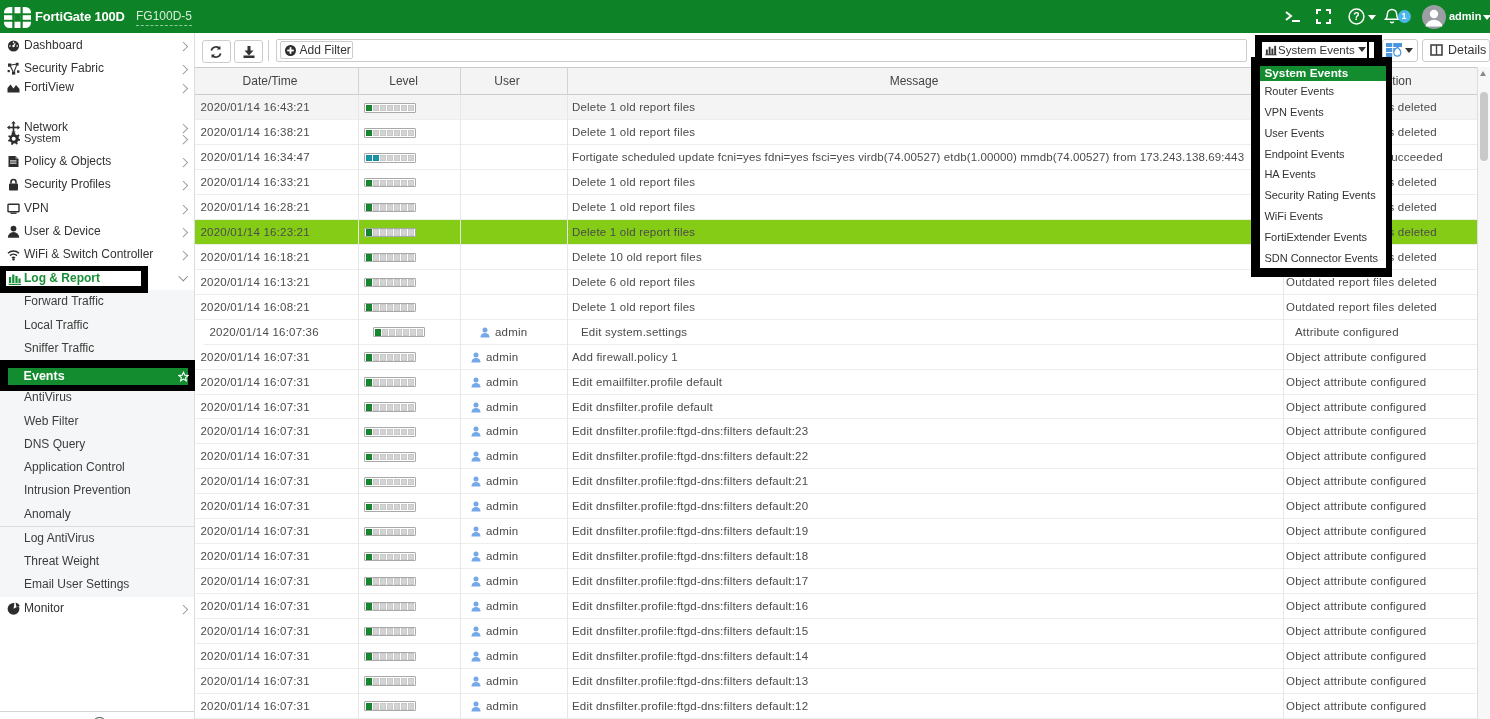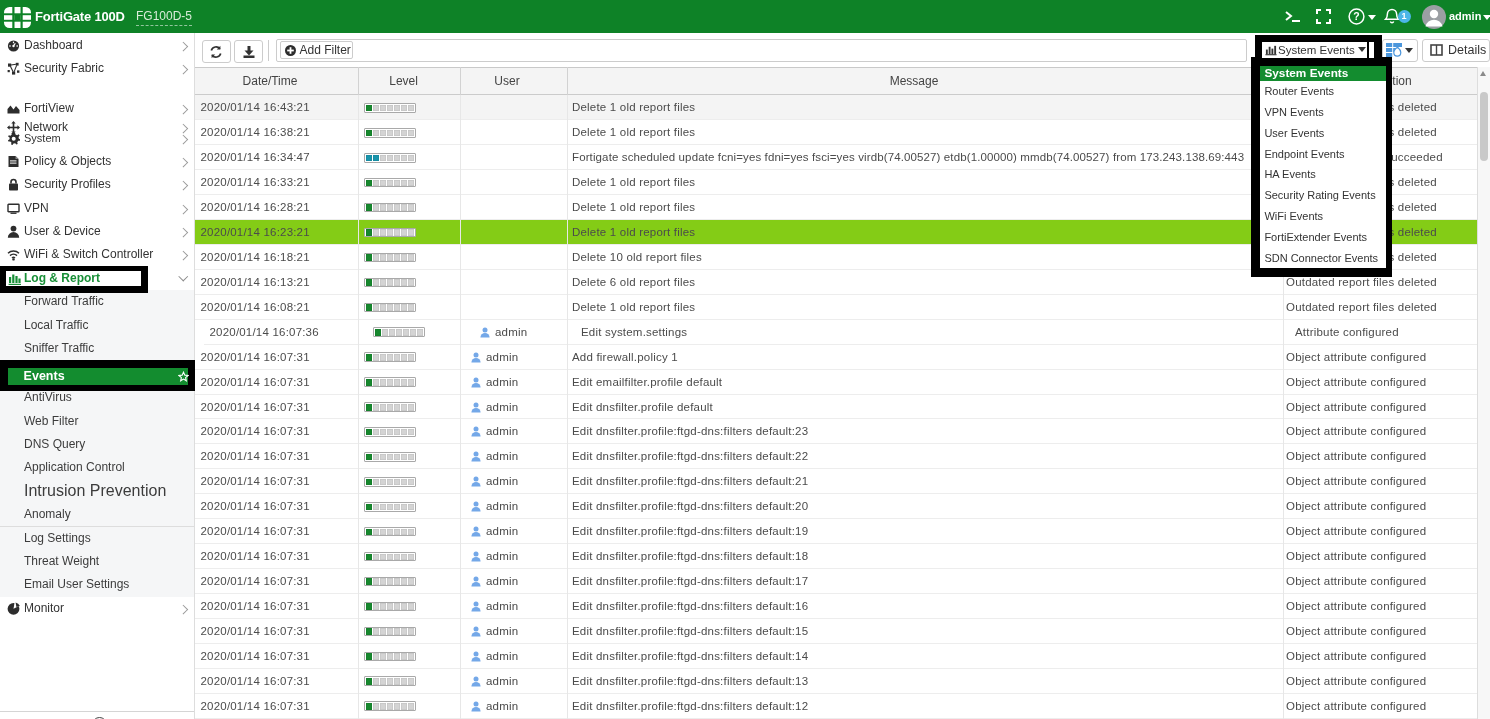--- a/index.html
+++ b/index.html
@@ -63,21 +63,21 @@
         <rect x="5" y="9.4" width="3.2" height="3.2" fill="#2d2d2d"></rect>
         <rect x="10" y="8.4" width="2.4" height="2.4" fill="#2d2d2d"></rect>
         <rect x="0.6" y="8.0" width="2.2" height="2.2" fill="#2d2d2d"></rect>
         <line x1="3.4" y1="4.2" x2="6" y2="9.6" stroke="#2d2d2d" stroke-width="1.1"></line>
         <line x1="9.6" y1="3.4" x2="7.2" y2="9.6" stroke="#2d2d2d" stroke-width="1.1"></line>
         <line x1="4" y1="3" x2="8.9" y2="2.3" stroke="#2d2d2d" stroke-width="1.1"></line>
       </svg>
       <div style="position:absolute;left:24px;top:0;line-height:23.2px;font-size:12px;font-weight:normal;color:#333;white-space:nowrap">Security Fabric</div>
       <div style="position:absolute;right:9px;top:9px;width:5.5px;height:5.5px;border-top:1.6px solid #9a9a9a;border-right:1.6px solid #9a9a9a;transform:rotate(45deg)"></div>
     </div>
-    <div style="position:absolute;left:0;top:64px;width:195px;height:23.2px;text-align:center;">
+    <div style="position:absolute;left:0;top:43px;width:195px;height:23.2px;text-align:center;">
       <svg style="position:absolute;left:7px;top:5px" width="13" height="13" viewBox="0 0 13 13">
         <path d="M0.5 11.5 L0.5 7 L3.5 3.5 L6.5 7.5 L9 4 L12.5 8 L12.5 11.5 Z" fill="#2d2d2d"></path>
       </svg>
       <div style="position:absolute;left:24px;top:0;line-height:23.2px;font-size:12px;font-weight:normal;color:#333;white-space:nowrap">FortiView</div>
       <div style="position:absolute;right:9px;top:9px;width:5.5px;height:5.5px;border-top:1.6px solid #9a9a9a;border-right:1.6px solid #9a9a9a;transform:rotate(45deg)"></div>
     </div>
     <div style="position:absolute;left:0;top:70.7px;width:195px;height:23.2px;margin-top:12px;">
       <svg style="position:absolute;left:7px;top:5px" width="13" height="13" viewBox="0 0 13 13">
         <path d="M6.5 0 L8.7 2.6 L4.3 2.6 Z M6.5 13 L8.7 10.4 L4.3 10.4 Z M0 6.5 L2.6 4.3 L2.6 8.7 Z M13 6.5 L10.4 4.3 L10.4 8.7 Z" fill="#2d2d2d"></path>
         <rect x="5.7" y="2" width="1.6" height="9" fill="#2d2d2d"></rect>
@@ -138,23 +138,23 @@
       <div style="position:absolute;left:24px;top:0;line-height:23.2px;font-size:12px;font-weight:normal;color:#333;white-space:nowrap">WiFi &amp; Switch Controller</div>
       <div style="position:absolute;right:9px;top:9px;width:5.5px;height:5.5px;border-top:1.6px solid #9a9a9a;border-right:1.6px solid #9a9a9a;transform:rotate(45deg)"></div>
     </div>
     <div style="position:absolute;left:24px;top:257.4px;line-height:23.2px;font-size:12px;color:#3c3c3c;white-space:nowrap">Forward Traffic</div>
     <div style="position:absolute;left:24px;top:280.9px;line-height:23.2px;font-size:12px;color:#3c3c3c;white-space:nowrap">Local Traffic</div>
     <div style="position:absolute;left:24px;top:304.4px;line-height:23.2px;font-size:12px;color:#3c3c3c;white-space:nowrap">Sniffer Traffic</div>
     <div style="position:absolute;left:24px;top:353.1px;line-height:23.2px;font-size:12px;color:#3c3c3c;white-space:nowrap">AntiVirus</div>
     <div style="position:absolute;left:24px;top:376.7px;line-height:23.2px;font-size:12px;color:#3c3c3c;white-space:nowrap">Web Filter</div>
     <div style="position:absolute;left:24px;top:399.6px;line-height:23.2px;font-size:12px;color:#3c3c3c;white-space:nowrap">DNS Query</div>
     <div style="position:absolute;left:24px;top:423.1px;line-height:23.2px;font-size:12px;color:#3c3c3c;white-space:nowrap">Application Control</div>
-    <div style="position:absolute;left:24px;top:446.2px;line-height:23.2px;font-size:16px;color:#3c3c3c;white-space:nowrap">Intrusion Prevention</div>
+    <div style="position:absolute;left:24px;top:446.2px;line-height:23.2px;font-size:12px;color:#3c3c3c;white-space:nowrap">Intrusion Prevention</div>
     <div style="position:absolute;left:24px;top:469.8px;line-height:23.2px;font-size:12px;color:#3c3c3c;white-space:nowrap">Anomaly</div>
-    <div style="position:absolute;left:24px;top:493.9px;line-height:23.2px;font-size:12px;color:#3c3c3c;white-space:nowrap">Log Settings</div>
+    <div style="position:absolute;left:24px;top:493.9px;line-height:23.2px;font-size:12px;color:#3c3c3c;white-space:nowrap">Log AntiVirus</div>
     <div style="position:absolute;left:24px;top:517.0px;line-height:23.2px;font-size:12px;color:#3c3c3c;white-space:nowrap">Threat Weight</div>
     <div style="position:absolute;left:24px;top:540.1px;line-height:23.2px;font-size:12px;color:#3c3c3c;white-space:nowrap">Email User Settings</div>
     <div style="position:absolute;left:0;top:492.5px;width:194px;height:1px;background:#ddd"></div>
     <div style="position:absolute;left:0;top:563.7px;width:195px;height:23.2px;">
       <svg style="position:absolute;left:7px;top:5px" width="13" height="13" viewBox="0 0 13 13">
         <circle cx="6.5" cy="6.8" r="5.9" fill="#2d2d2d"></circle>
         <path d="M6.5 6.8 L7.6 0.5 L12.9 3.4 Z" fill="#fff"></path>
         <path d="M8.6 0.6 A6.2 6.2 0 0 1 12.9 4.1 L9.4 5.1 Z" fill="#2d2d2d"></path>
       </svg>
       <div style="position:absolute;left:24px;top:0;line-height:23.2px;font-size:12px;font-weight:normal;color:#333;white-space:nowrap">Monitor</div>

